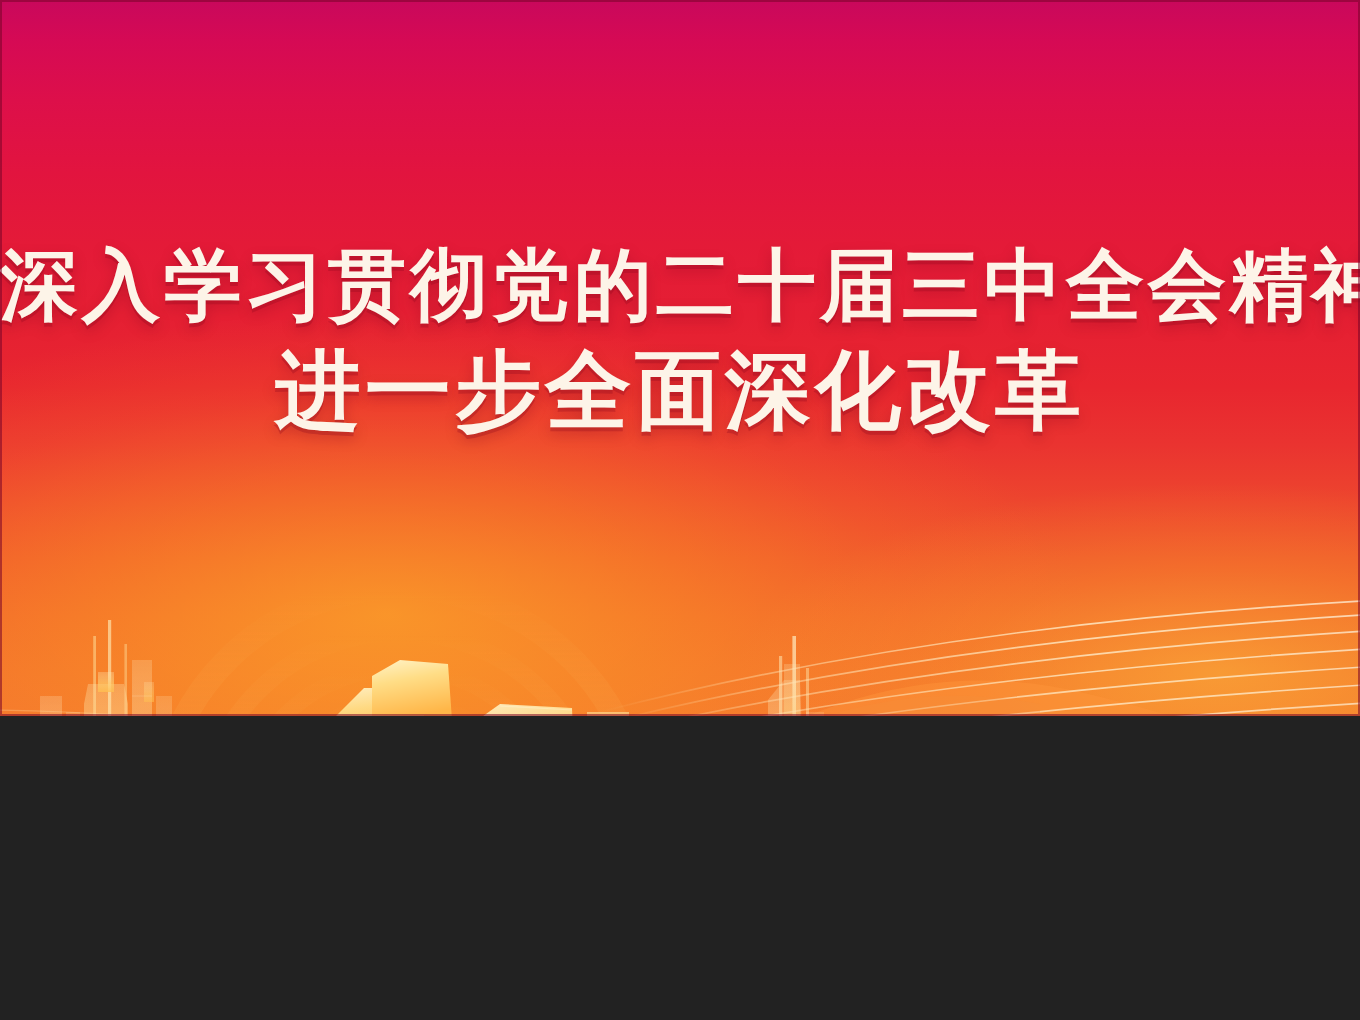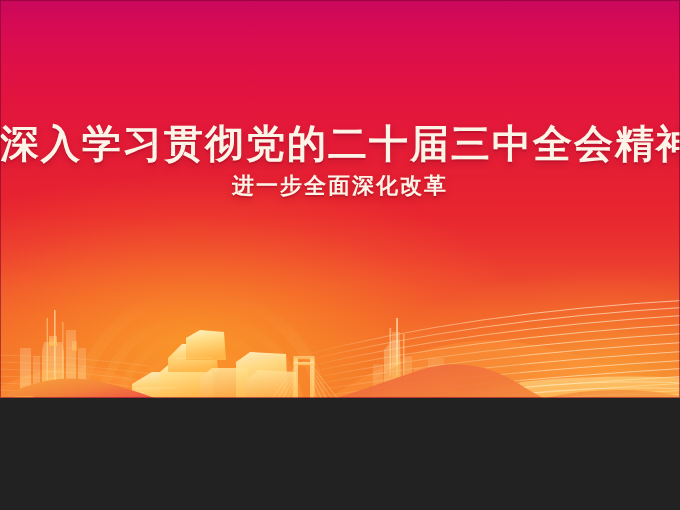--- a/index.html
+++ b/index.html
@@ -1,21 +1,21 @@
 <!DOCTYPE html>
 <html><head>
 <meta charset="utf-8">
 <title>Poster</title>
 <style>
   html,body{margin:0;padding:0;background:#222;}
   body{font-family:"Liberation Sans","DejaVu Sans",sans-serif;}
 
   #poster{
     position:relative;
-    width:680px;height:398px;
+    width:680px;height:358px;
     overflow:hidden;
     box-sizing:border-box;
   }
 
   
   .bg-base{
     position:absolute;inset:0;
     background:linear-gradient(to bottom,
        #c9085c 0%,
        #d60a54 6%,
@@ -63,21 +63,21 @@
     color:#fdf4e8;
     font-weight:700;
     letter-spacing:1px;
     line-height:1.02;
     text-shadow:
        0 2px 0 rgba(140,8,30,.28),
        0 3px 7px rgba(120,6,26,.30);
     white-space:nowrap;
   }
   .hl-1{font-size:39px;margin-bottom:11px;letter-spacing:2px;}
-  .hl-2{font-size:22px;margin-bottom:10px;letter-spacing:2px;}
+  .hl-2{font-size:43px;margin-bottom:10px;letter-spacing:2px;}
   .hl-3{font-size:35px;letter-spacing:2px;}
 
   .frame{
     position:absolute;inset:0;
     border:1px solid rgba(120,4,40,.55);
     box-sizing:border-box;
     pointer-events:none;z-index:40;
   }
 </style>
 </head>

